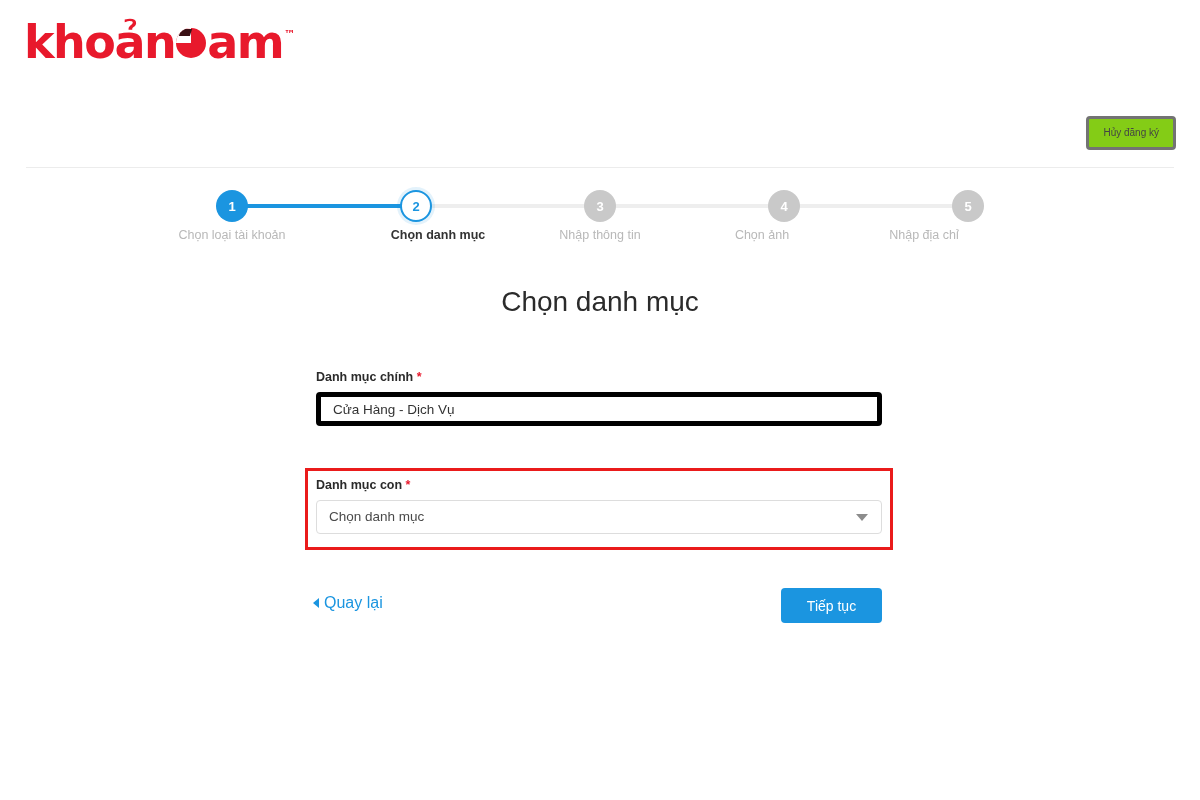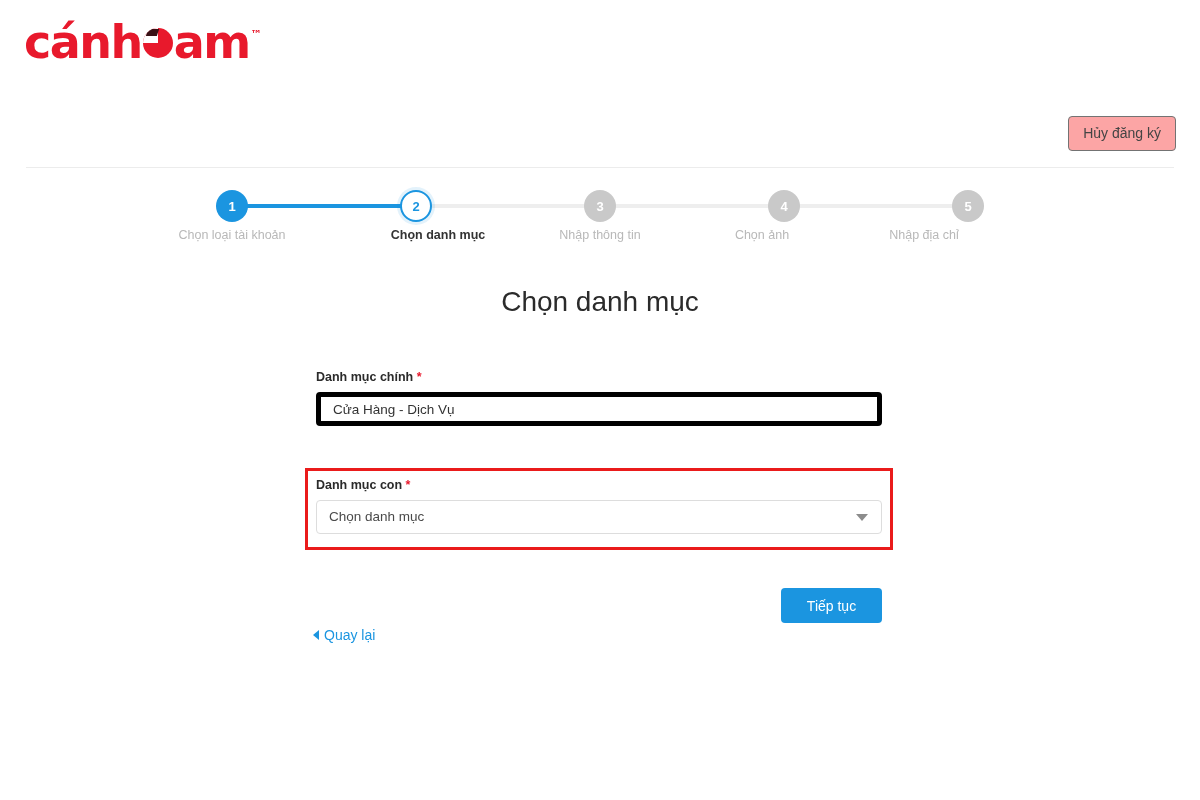--- a/index.html
+++ b/index.html
@@ -91,24 +91,24 @@
     top: 0;
     font-size: 19px;
     color: #333333;
     letter-spacing: 0.1px;
   }
   .cancel-btn {
     position: absolute;
     right: 24px;
     top: -2px;
     padding: 8px 14px;
-    font-size: 14px;
+    font-size: 10px;
     color: #444444;
-    background: #fca5a5;
-    border: 1px solid #737373;
+    background: #84cc16;
+    border: 3px solid #737373;
     border-radius: 4px;
     cursor: pointer;
     font-family: "Liberation Sans", sans-serif;
     line-height: 1.2;
   }
   .header-divider {
     position: absolute;
     left: 26px;
     top: 49px;
     width: 1148px;
@@ -288,28 +288,27 @@
     position: absolute;
     left: 313px;
     top: 588px;
     width: 569px;
     height: 36px;
   }
   .back-link {
     position: absolute;
     left: 0;
     top: 6px;
-    font-size: 14px;
+    font-size: 16px;
     color: #1b95e0;
     text-decoration: none;
     cursor: pointer;
     display: inline-flex;
     align-items: center;
     gap: 5px;
-    margin-top: 33px;
   }
   .back-caret {
     width: 0;
     height: 0;
     border-top: 5px solid transparent;
     border-bottom: 5px solid transparent;
     border-right: 6px solid #1b95e0;
     display: inline-block;
   }
   .primary-btn {
@@ -326,21 +325,21 @@
     font-weight: 400;
     cursor: pointer;
     font-family: "Liberation Sans", sans-serif;
   }
 </style>
 </head>
 <body>
 
 <div class="logo-bar">
   <div class="logo-wrap">
-    <span class="logo-text">cánh</span>
+    <span class="logo-text">khoản</span>
     <span class="logo-pie">
       <span class="wedge-white"></span>
       <span class="wedge-dark"></span>
     </span>
     <span class="logo-text">am</span>
     <span class="logo-tm">™</span>
   </div>
 </div>
 
 <div class="page-header">

